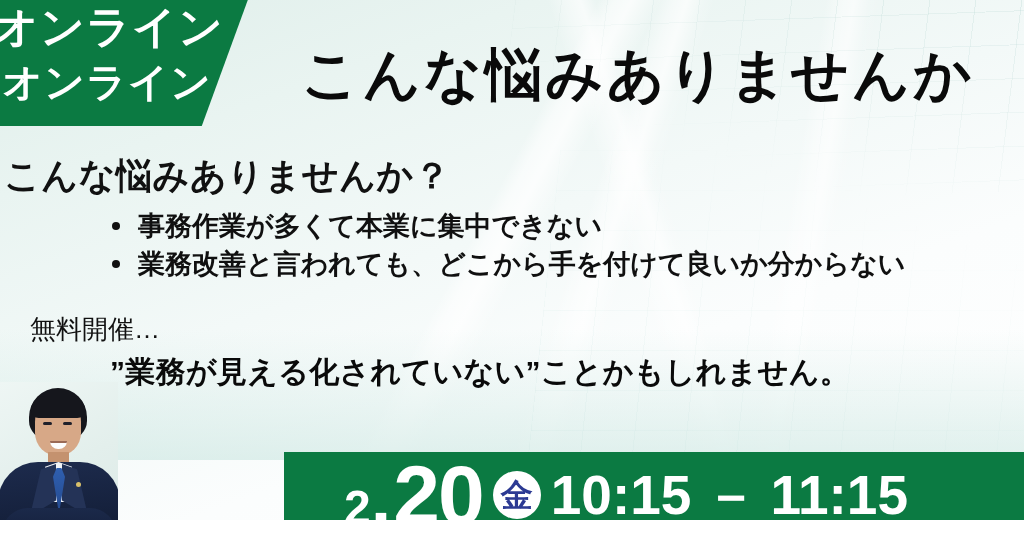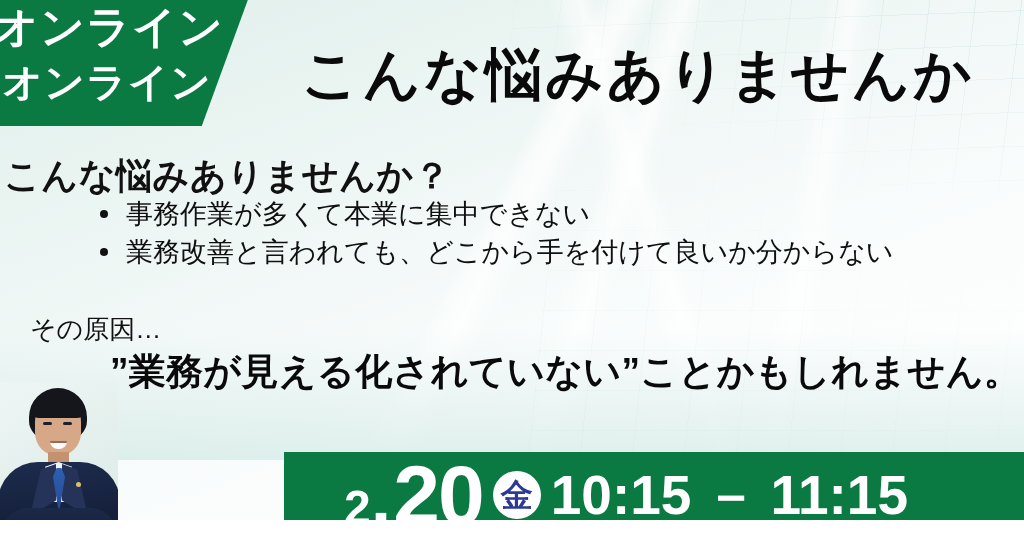--- a/index.html
+++ b/index.html
@@ -98,37 +98,37 @@
   }
 
   
   .lead{
     position:absolute;left:4px;top:152px;
     font-size:36px;font-weight:700;color:#111;letter-spacing:.5px;
     white-space:nowrap;
   }
   .bullets{
     position:absolute;left:96px;top:195px;
-    margin:0;padding:0;list-style:none;
+    margin:12px;padding:0;list-style:none;font-weight:bold;
   }
   .bullets li{
     position:relative;padding-left:30px;
     font-size:27px;line-height:38px;color:#101010;white-space:nowrap;
   }
   .bullets li .dot{
     position:absolute;left:4px;top:15px;
     width:8px;height:8px;border-radius:50%;background:#111;
   }
   .cause{
     position:absolute;left:30px;top:312px;
     font-size:26px;line-height:34px;color:#111;white-space:nowrap;
   }
   .punch{
     position:absolute;left:110px;top:352px;
-    font-size:37px;line-height:40px;font-weight:700;color:#0a0a0a;
+    font-size:30px;line-height:40px;font-weight:700;color:#0a0a0a;
     white-space:nowrap;letter-spacing:.3px;
   }
 
   
   .photo{
     position:absolute;left:0;top:382px;width:118px;height:156px;overflow:hidden;
     background:linear-gradient(150deg,#eef6f4 0%,#e3efec 55%,#dceae7 100%);
   }
   .ph-hair{
     position:absolute;left:29px;top:6px;width:58px;height:52px;
@@ -224,21 +224,21 @@
     <li>
       <span class="dot"></span>
       <span>事務作業が多くて本業に集中できない</span>
     </li>
     <li>
       <span class="dot"></span>
       <span>業務改善と言われても、どこから手を付けて良いか分からない</span>
     </li>
   </ul>
 
-  <div class="cause">その原因…</div>
+  <div class="cause">無料開催…</div>
   <div class="punch">”業務が見える化されていない”ことかもしれません。</div>
 
   <div class="photo">
     <div class="ph-hair"></div>
     <div class="ph-face"></div>
     <div class="ph-fringe"></div>
     <div class="ph-eye l"></div>
     <div class="ph-eye r"></div>
     <div class="ph-mouth"></div>
     <div class="ph-neck"></div>

